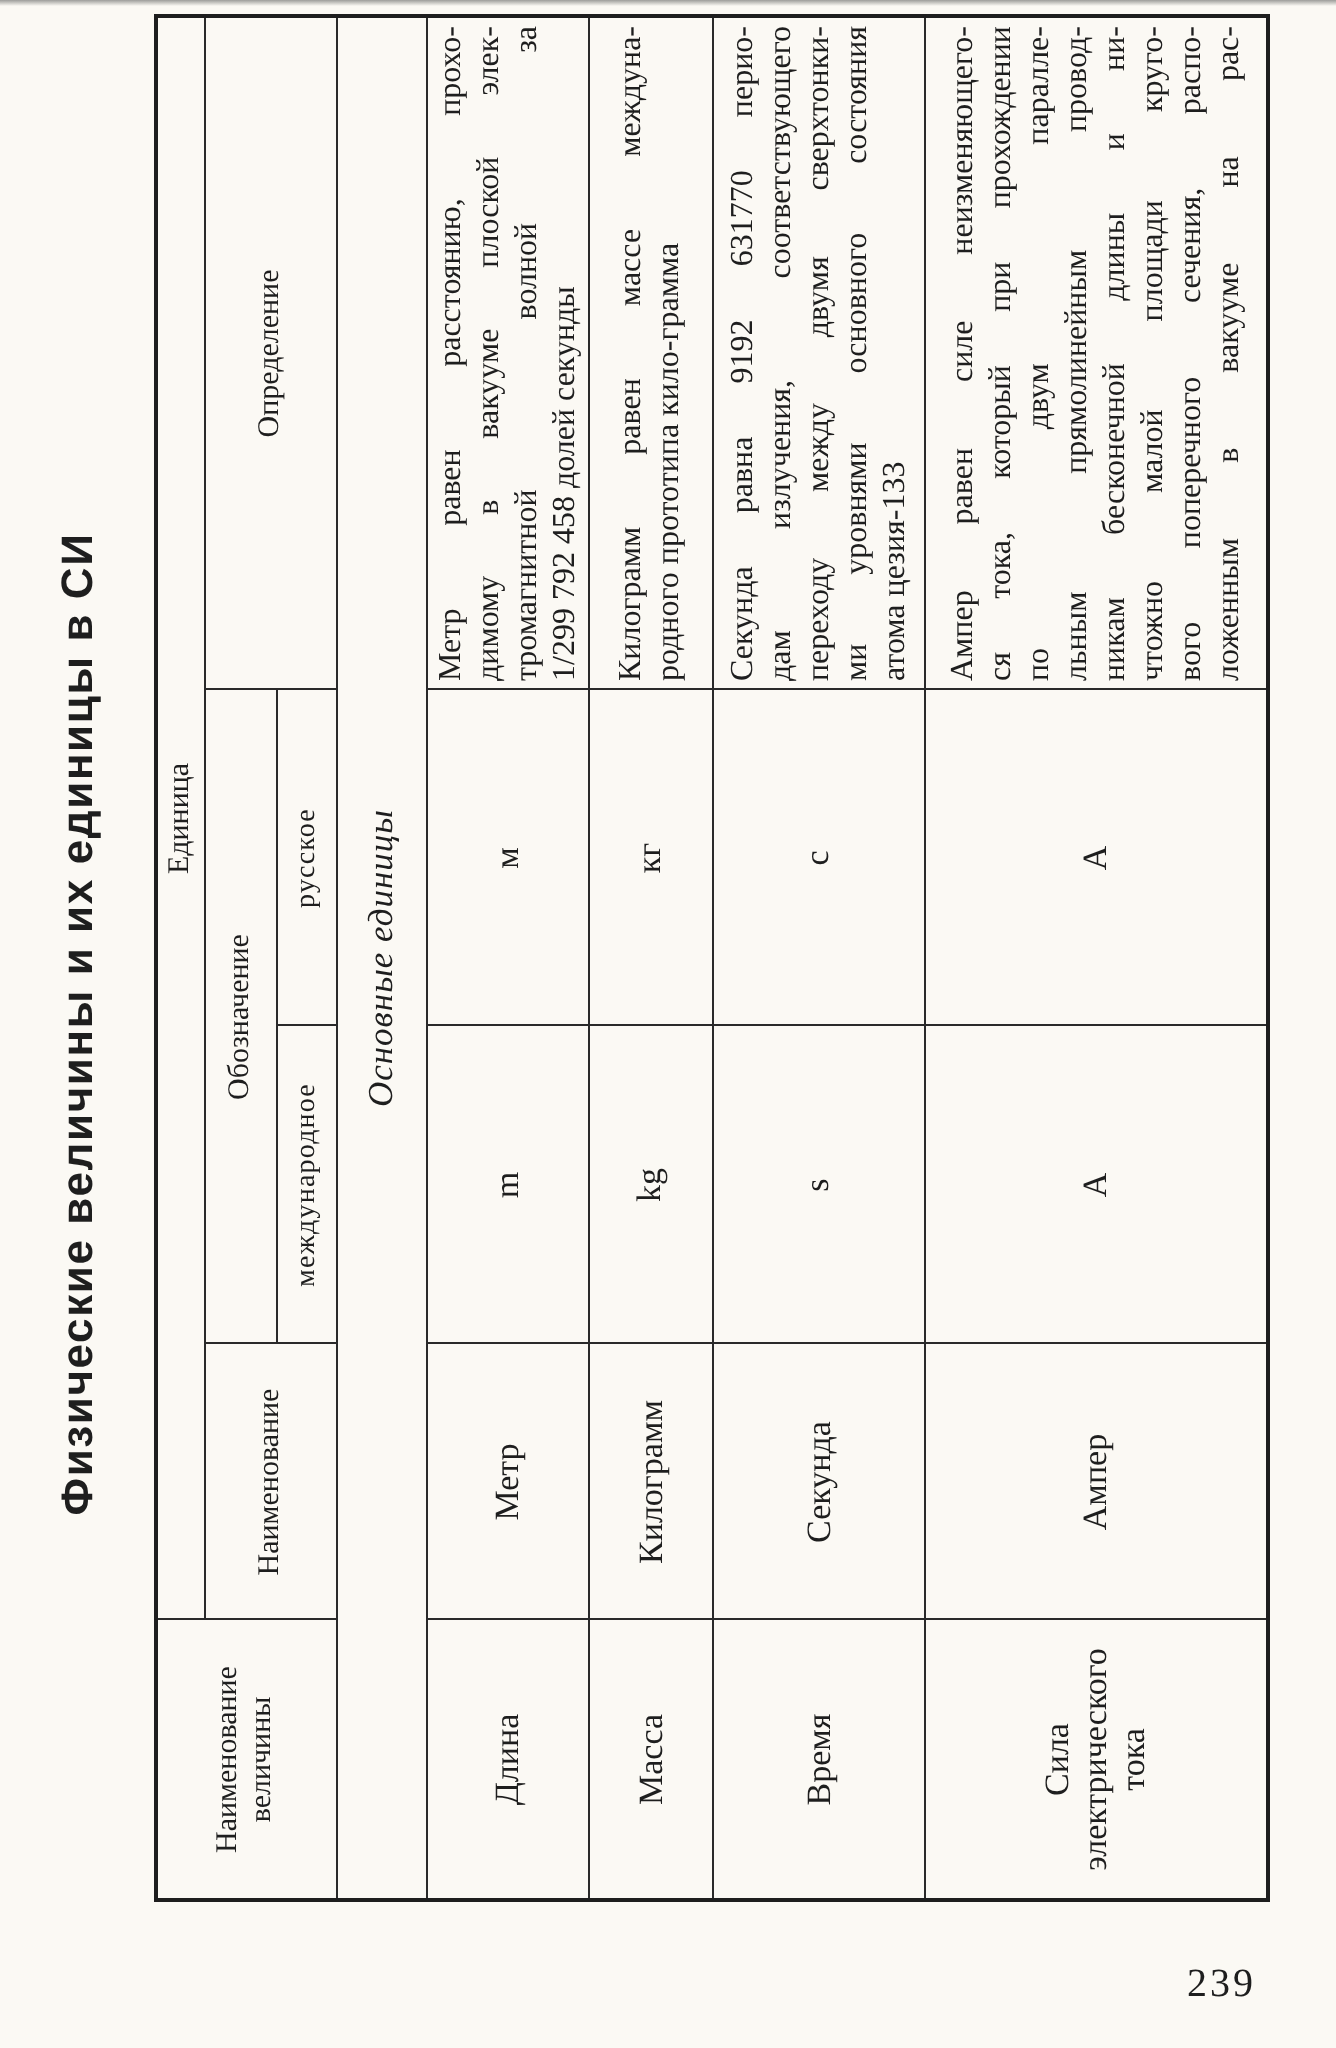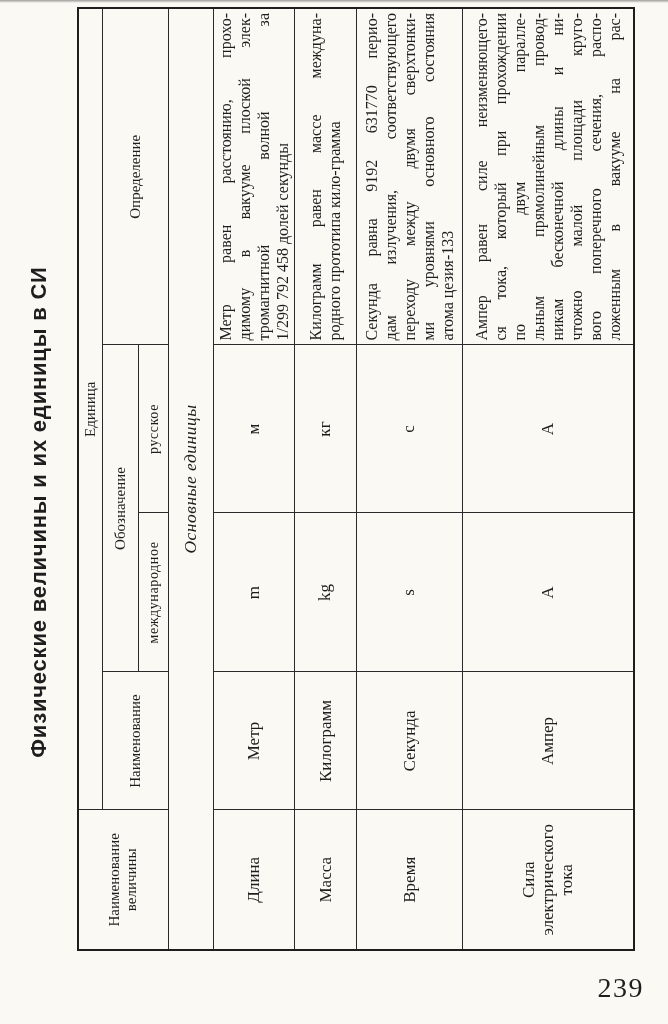--- a/index.html
+++ b/index.html
@@ -78,22 +78,22 @@
   }
   .def > div {
     font-size:16px;
     line-height:19px;
     text-align:justify;
     text-align-last:justify;
   }
   .def > div:last-child { text-align-last:left; }
   .def.cont > div:last-child { text-align-last:justify; }
   .pageno {
-    position:absolute; right:24px; bottom:20px;
-    font-size:28px;
+    position:absolute; right:40px; bottom:20px;
+    font-size:20px;
     letter-spacing:1.5px;
   }
 </style>
 </head>
 <body>
 
 <div class="page">
   <div class="edge-top"></div>
 
   <div class="rot">

